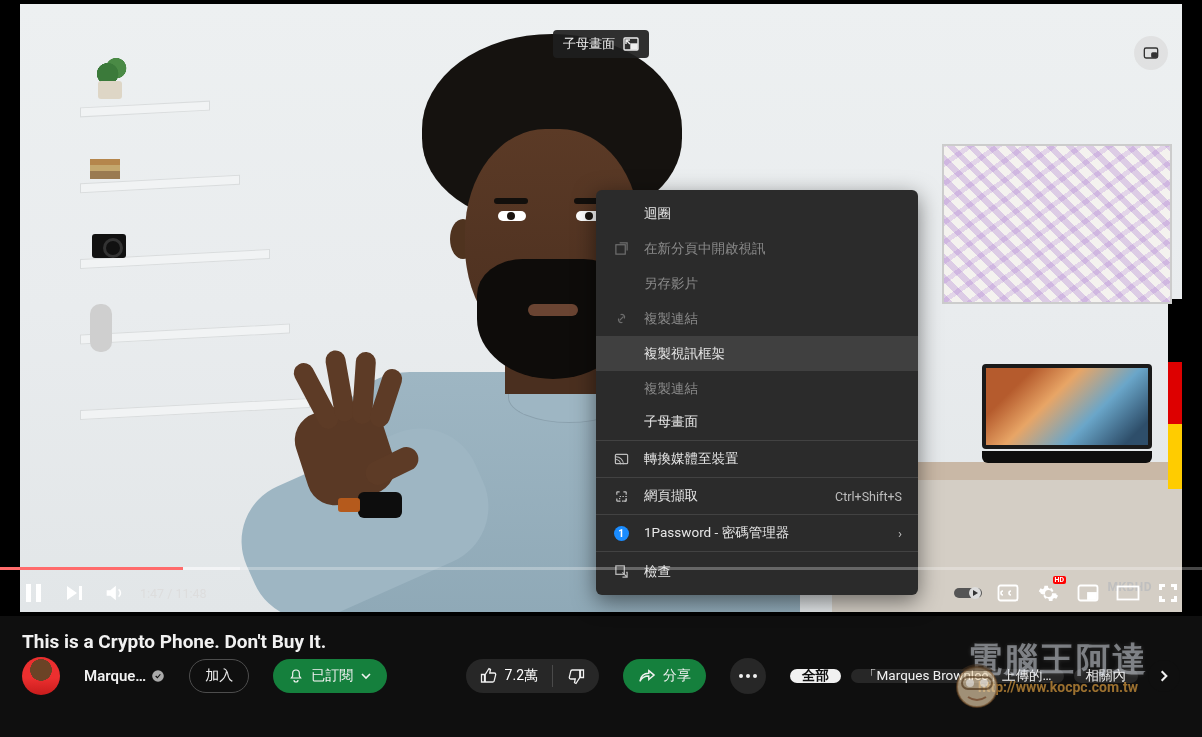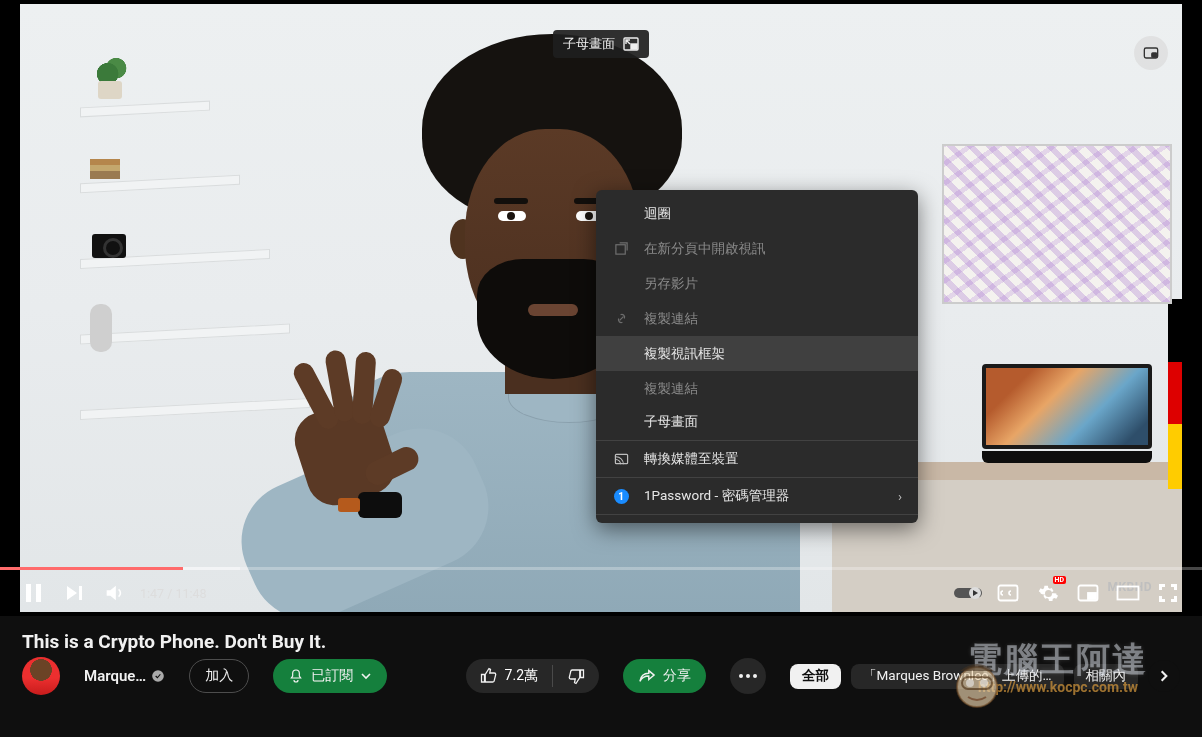--- a/index.html
+++ b/index.html
@@ -93,21 +93,21 @@
 .chname{font-size:15px;font-weight:600;color:#f1f1f1;max-width:78px;overflow:hidden;text-overflow:ellipsis;white-space:nowrap}
 .verify{width:14px;height:14px;color:#aaa}
 .pill{height:34px;border-radius:18px;display:flex;align-items:center;padding:0 15px;font-size:14px;gap:7px;cursor:pointer}
 .pill.outline{border:1px solid #4d4d4d;color:#f1f1f1;background:transparent}
 .pill.grey{background:#15803d;color:#f1f1f1}
 .iconbtn{width:36px;height:36px;border-radius:50%;background:#272727;display:flex;align-items:center;justify-content:center;cursor:pointer}
 .seg{display:flex;background:#272727;border-radius:18px;overflow:hidden;height:34px}
 .seg .half{display:flex;align-items:center;padding:0 14px;gap:7px;cursor:pointer;font-size:14px}
 .seg .div{width:1px;background:#4a4a4a;height:22px;align-self:center}
 .right-cluster{margin-left:auto;display:flex;align-items:center;gap:10px}
-.chip{height:25px;border-radius:8px;background:#272727;color:#f1f1f1;font-size:13.5px;display:flex;align-items:center;padding:0 12px;cursor:pointer;white-space:nowrap}
+.chip{height:14px;border-radius:8px;background:#272727;color:#f1f1f1;font-size:13.5px;display:flex;align-items:center;padding:0 12px;cursor:pointer;white-space:nowrap}
 .chip.active{background:#f1f1f1;color:#0f0f0f;font-weight:600}
 .chiprow{display:flex;gap:10px;align-items:center}
 .nav-chev{width:32px;height:32px;border-radius:50%;display:flex;align-items:center;justify-content:center;background:#0f0f0f;cursor:pointer}
 
 .site-wm{position:absolute;right:54px;bottom:42px;pointer-events:none;opacity:.9}
 .site-wm .face-cartoon{position:absolute;left:-18px;top:20px;width:54px;height:54px}
 .site-wm .txtbig{font-size:34px;font-weight:900;color:rgba(220,225,235,.55);letter-spacing:2px;text-shadow:0 0 4px rgba(255,255,255,.15)}
 .site-wm .url{font-size:14px;color:rgba(210,150,60,.8);text-align:center;margin-top:-4px;font-weight:700}
 svg{display:block}
 </style>
@@ -227,24 +227,43 @@
         <span class="ic">
           <svg width="15" height="15" viewBox="0 0 16 16" fill="none" stroke="currentColor" stroke-width="1.3">
             <rect x="1.5" y="2.5" width="13" height="10" rx="1"></rect>
             <path d="M2 13a5 5 0 0 1 5 5M2 10a8 8 0 0 1 8 8" stroke-width="1.1" transform="translate(0,-5)"></path>
           </svg>
         </span>
         <span class="lbl">轉換媒體至裝置</span>
       </div>
     <div class="mi sep-after">
         <span class="ic">
+          <svg width="15" height="15" viewBox="0 0 16 16" fill="none" stroke="currentColor" stroke-width="1.3">
+            <path d="M3 3h3M3 3v3M13 3h-3M13 3v3M3 13h3M3 13v-3M13 13h-3M13 13v-3"></path>
+            <rect x="6" y="8" width="7" height="5" stroke-dasharray="1.5 1.5"></rect>
+          </svg>
+        </span>
+        <span class="lbl">網頁擷取</span>
+        <span class="sc">Ctrl+Shift+S</span>
+      </div>
+    <div class="mi sep-after">
+        <span class="ic">
           <span class="onep">1</span>
         </span>
         <span class="lbl">1Password - 密碼管理器</span>
         <span class="chev">›</span>
+      </div>
+    <div class="mi">
+        <span class="ic">
+          <svg width="15" height="15" viewBox="0 0 16 16" fill="none" stroke="currentColor" stroke-width="1.3">
+            <rect x="2" y="2" width="9" height="9"></rect>
+            <path d="M9 9l5 5M13 9h1v5h-5"></path>
+          </svg>
+        </span>
+        <span class="lbl">檢查</span>
       </div>
   </div>
 
   <div class="progress">
     <div class="loaded"></div>
     <div class="played"></div>
   </div>
 
   <div class="controls">
     <div class="cbtn">

